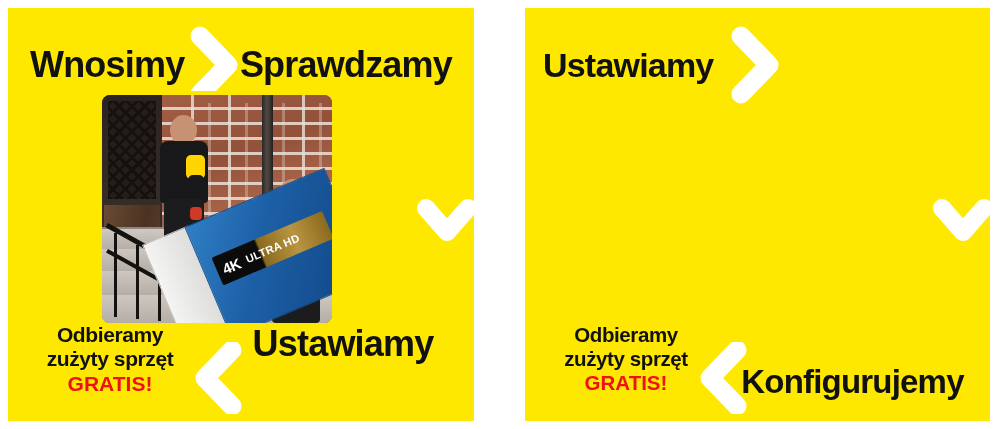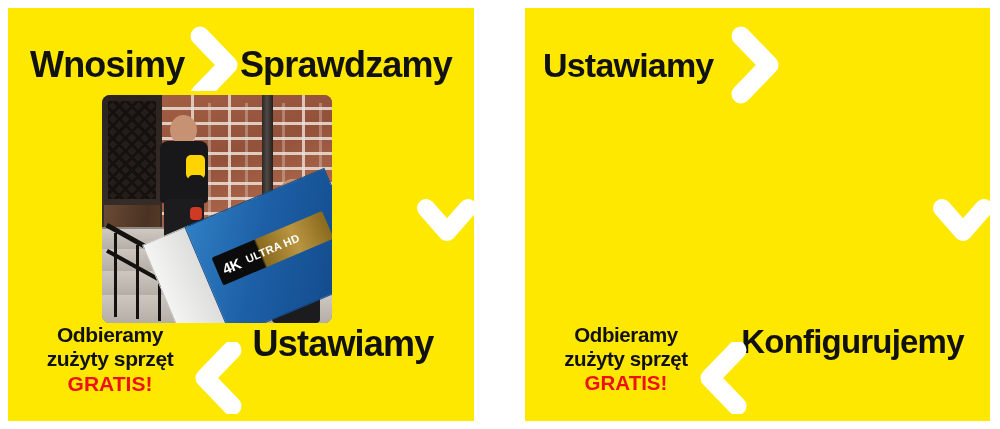--- a/index.html
+++ b/index.html
@@ -58,21 +58,21 @@
     width:168px;text-align:center;font-size:21px;font-weight:bold;
     color:#111111;line-height:1.16;letter-spacing:-0.4px;
   }
   .pickup .free{color:#EE1118;display:block;letter-spacing:0;}
   .foot-word{
     flex:1;text-align:center;font-size:36px;font-weight:bold;
     color:#111111;letter-spacing:-0.8px;white-space:nowrap;
     padding-left:36px;box-sizing:border-box;
   }
   .card-right .pickup{width:166px;font-size:20.5px;}
-  .card-right .foot-word{font-size:33px;padding-left:24px;}
+  .card-right .foot-word{font-size:33px;padding-left:24px;margin-top:40px;}
 
   
   .wall{position:absolute;inset:0;background:#8d5a46;}
   .brick{position:absolute;left:55px;top:0;right:0;bottom:0;
     background:
       repeating-linear-gradient(to bottom,
         rgba(0,0,0,0) 0px, rgba(0,0,0,0) 12px,
         rgba(235,225,215,.85) 12px, rgba(235,225,215,.85) 15px),
       repeating-linear-gradient(to right,
         rgba(0,0,0,0) 0px, rgba(0,0,0,0) 34px,

